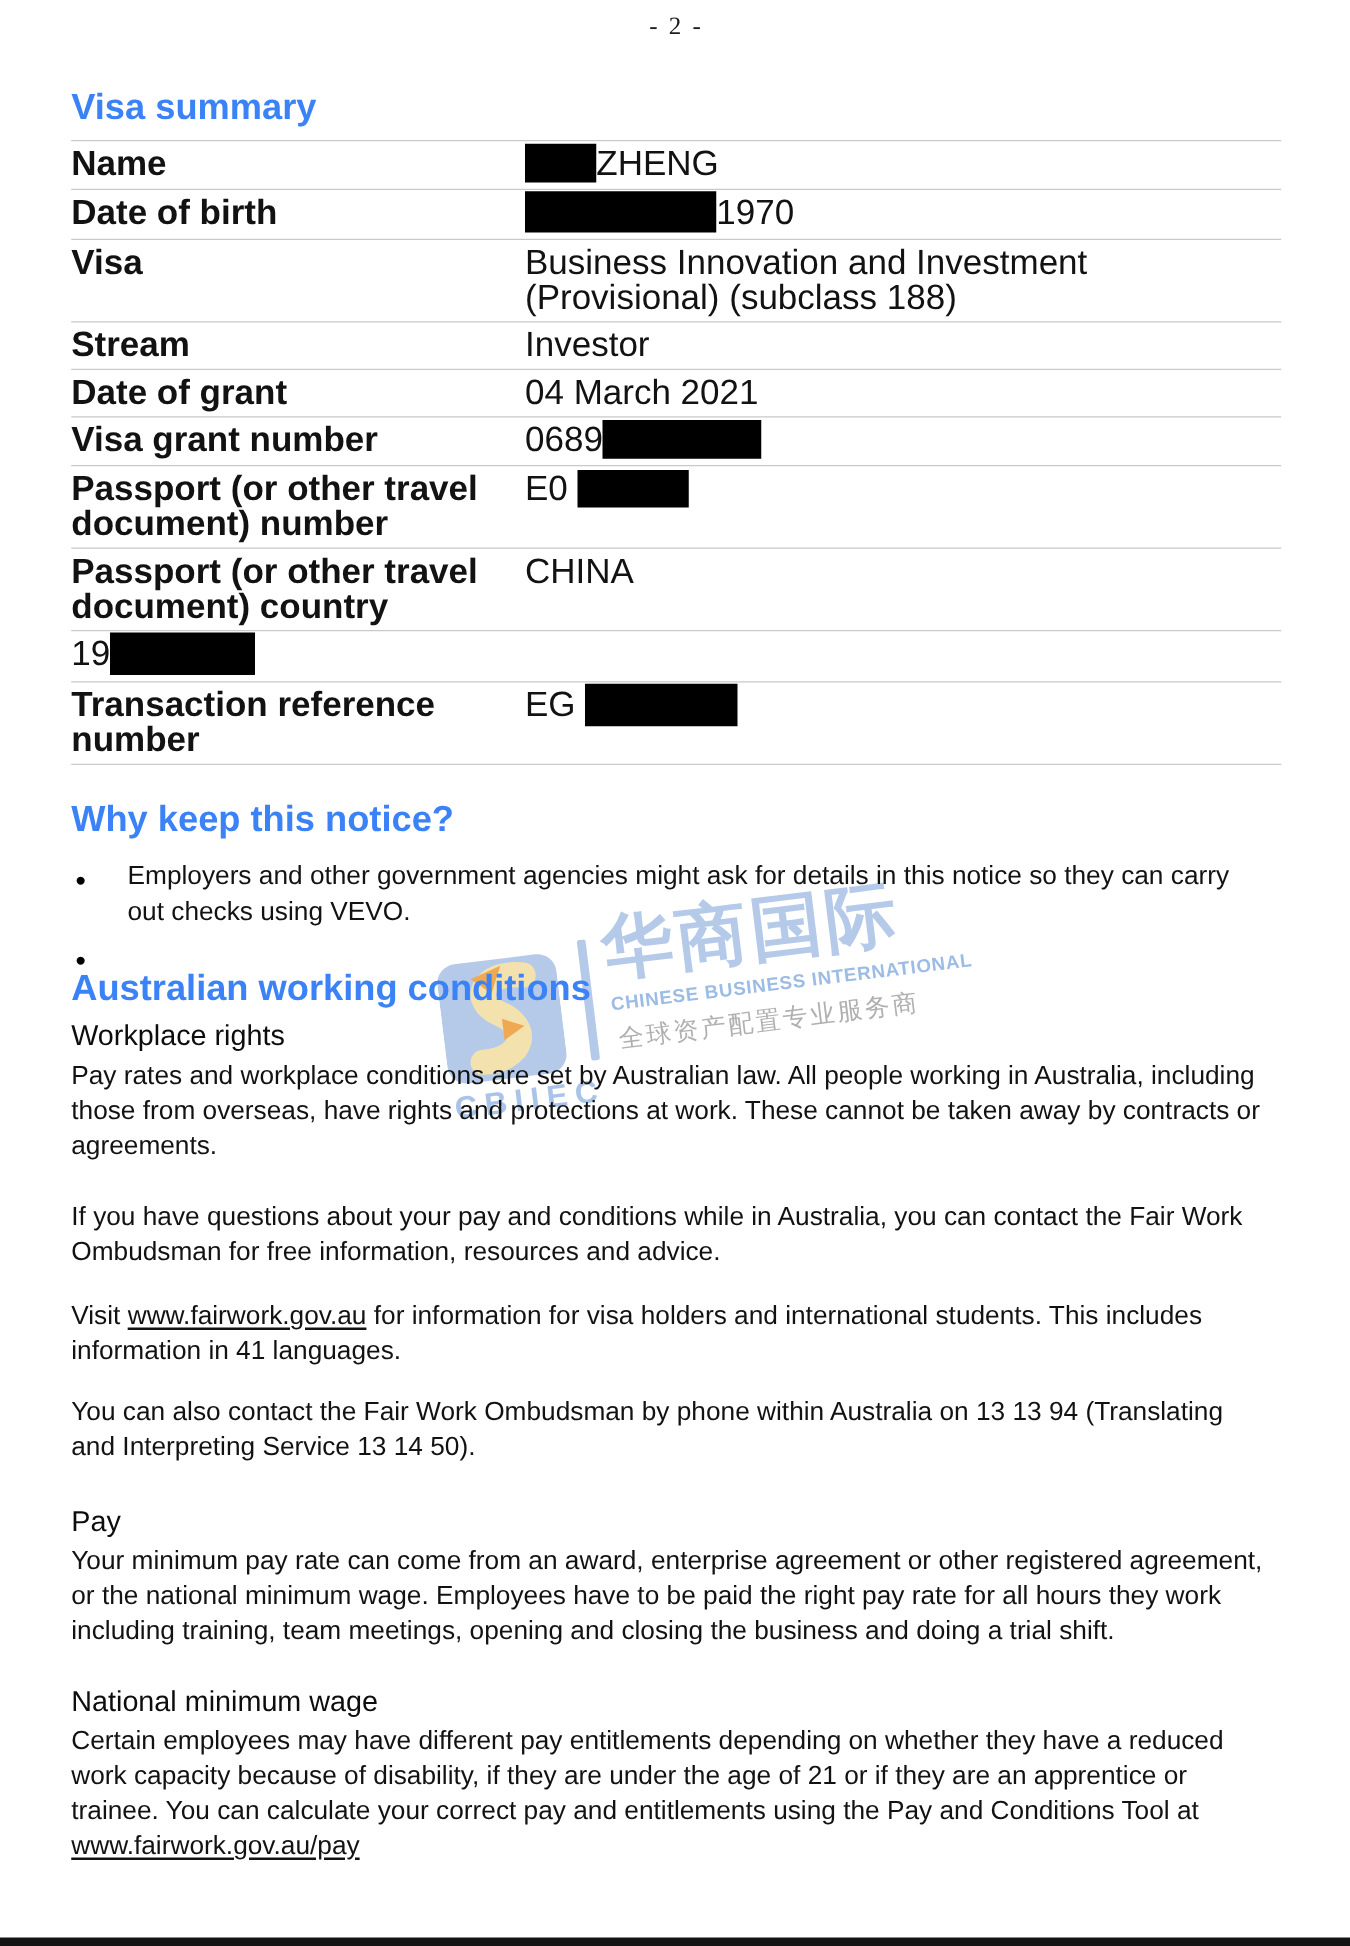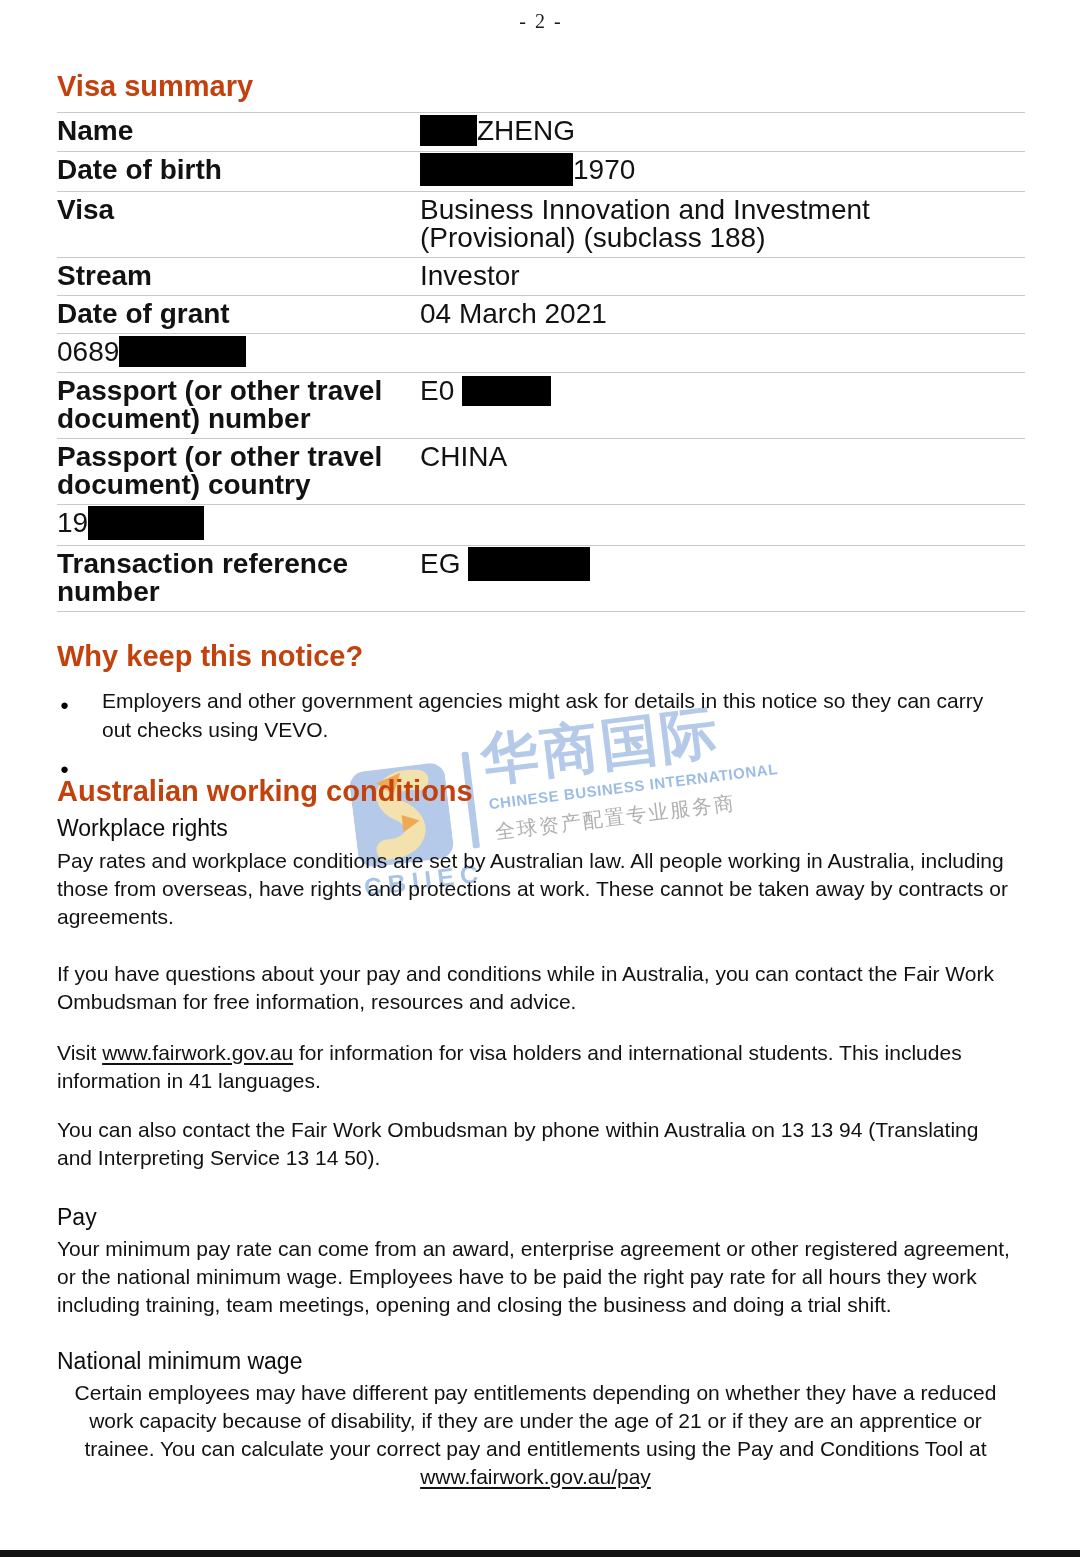--- a/index.html
+++ b/index.html
@@ -17,21 +17,21 @@
   .content { position: relative; z-index: 1; padding: 10px 55px 0 57px; }
 
   .pageno {
     text-align: center;
     font-family: "Liberation Serif", "DejaVu Serif", serif;
     font-size: 20px;
     color: #1c1c1c;
     letter-spacing: 2px;
   }
 
-  h1 { font-size: 29px; font-weight: bold; line-height: 32px; color: #c2410c; }
+  h1 { font-size: 29px; font-weight: bold; line-height: 32px; color: #3b82f6; }
   h2 { font-size: 23px; font-weight: normal; line-height: 26px; color: #0d0d0d; }
   .h1-visa { margin-top: 37px; }
 
   
   .vtable { margin-top: 10px; border-bottom: 1px solid #c9c9c9; }
   .vrow {
     display: flex;
     border-top: 1px solid #c9c9c9;
     padding: 4px 0 5px 0;
     font-size: 28px;
@@ -60,21 +60,21 @@
   .h1-awc { margin-top: 31px; }
   .h2-wr { margin-top: 8px; }
   p { font-size: 21px; line-height: 28px; max-width: 957px; color: #121212; }
   .p1 { margin-top: 6px; }
   .p2 { margin-top: 29px; }
   .p3 { margin-top: 23px; }
   .p4 { margin-top: 21px; }
   .h2-pay { margin-top: 32px; }
   .p-pay { margin-top: 5px; }
   .h2-nmw { margin-top: 29px; }
-  .p-nmw { margin-top: 5px; text-align: center; }
+  .p-nmw { margin-top: 5px; }
 
   a.doclink { color: #121212; text-decoration: underline; text-underline-offset: 3px; }
 
   
   .watermark {
     position: absolute;
     left: 340px;
     top: 700px;
     width: 450px;
     height: 185px;
@@ -156,20 +156,21 @@
         <div class="vlabel">Stream</div>
         <div class="vvalue"><span>Investor</span><span></span></div>
       </div>
 
       <div class="vrow">
         <div class="vlabel">Date of grant</div>
         <div class="vvalue"><span>04 March 2021</span><span></span></div>
       </div>
 
       <div class="vrow">
+        <div class="vlabel">Visa grant number</div>
         <div class="vvalue"><span>0689</span><span class="redact rw5"></span><span></span></div>
       </div>
 
       <div class="vrow">
         <div class="vlabel">Passport (or other travel document) number</div>
         <div class="vvalue"><span>E0 </span><span class="redact rw6"></span><span></span></div>
       </div>
 
       <div class="vrow">
         <div class="vlabel">Passport (or other travel document) country</div>

